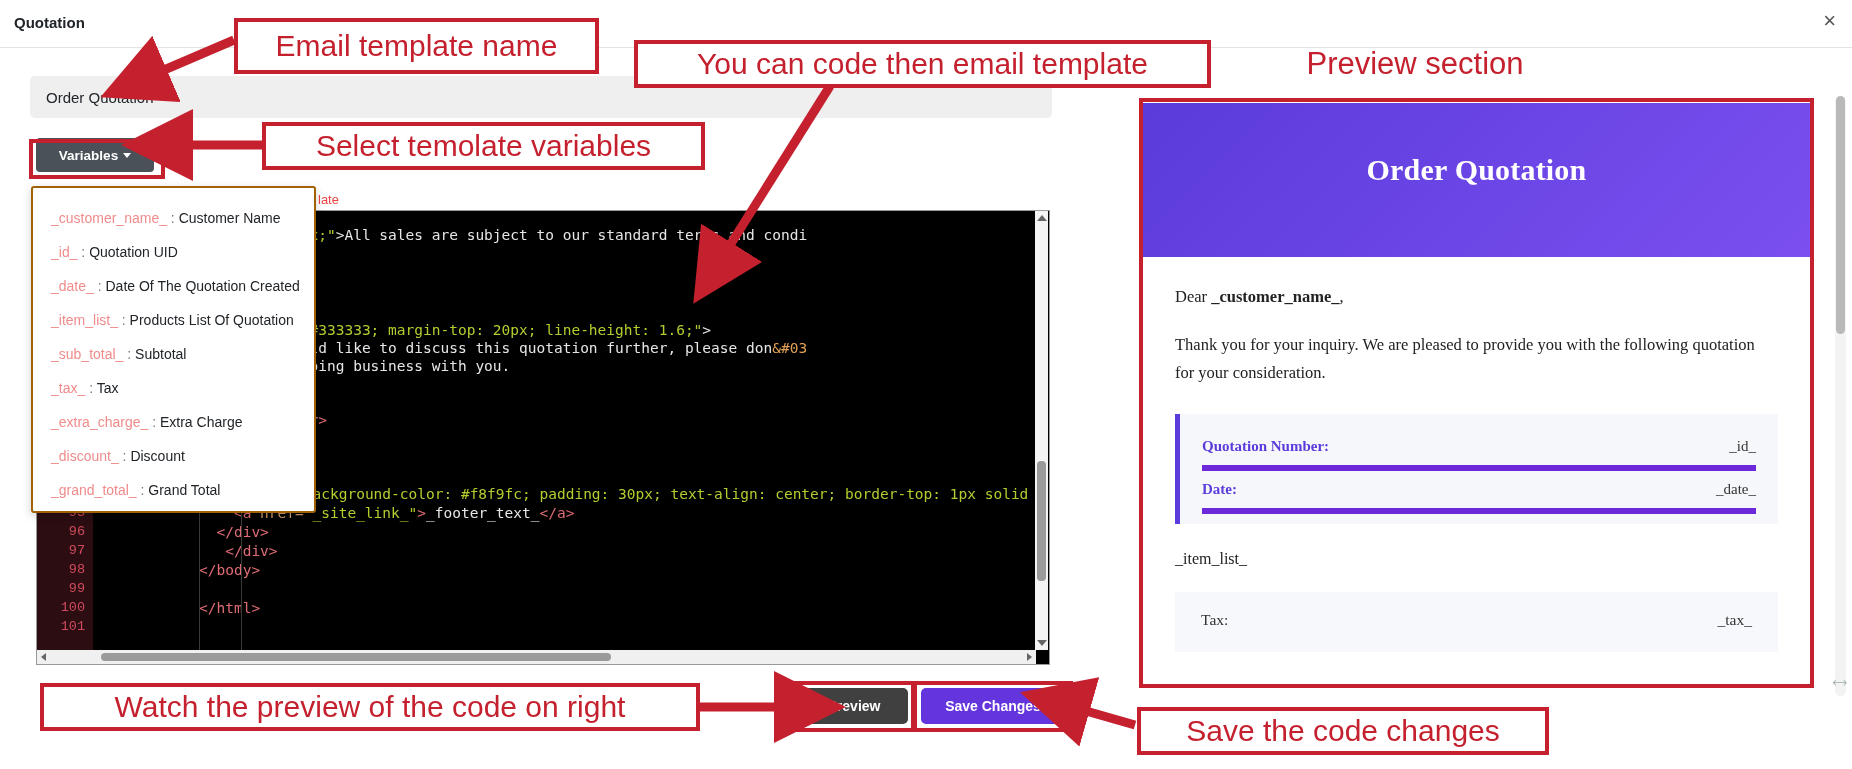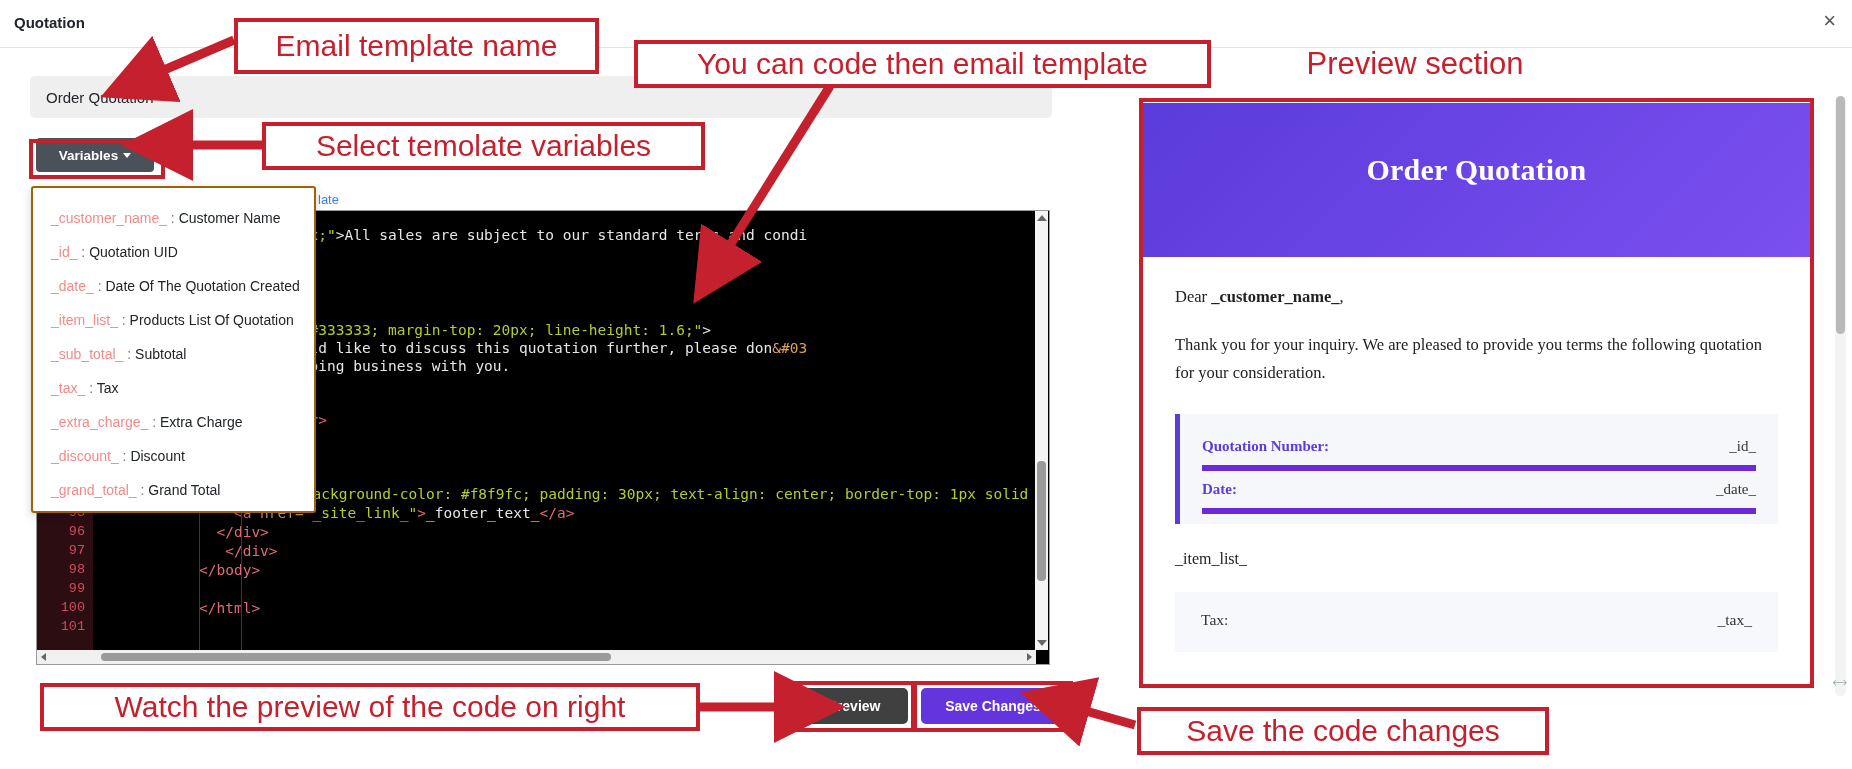--- a/index.html
+++ b/index.html
@@ -414,34 +414,34 @@
       <div class="var-item"><span class="var-key">_id_</span><span class="var-sep"> : </span><span>Quotation UID</span></div>
       <div class="var-item"><span class="var-key">_date_</span><span class="var-sep"> : </span><span>Date Of The Quotation Created</span></div>
       <div class="var-item"><span class="var-key">_item_list_</span><span class="var-sep"> : </span><span>Products List Of Quotation</span></div>
       <div class="var-item"><span class="var-key">_sub_total_</span><span class="var-sep"> : </span><span>Subtotal</span></div>
       <div class="var-item"><span class="var-key">_tax_</span><span class="var-sep"> : </span><span>Tax</span></div>
       <div class="var-item"><span class="var-key">_extra_charge_</span><span class="var-sep"> : </span><span>Extra Charge</span></div>
       <div class="var-item"><span class="var-key">_discount_</span><span class="var-sep"> : </span><span>Discount</span></div>
       <div class="var-item"><span class="var-key">_grand_total_</span><span class="var-sep"> : </span><span>Grand Total</span></div>
     </div>
 
-  <div style="position:absolute;left:318px;top:192px;font-size:13px;color:#3b82f6;z-index:5;">late</div>
+  <div style="position:absolute;left:318px;top:192px;font-size:13px;color:#ef4444;z-index:5;">late</div>
 
   <button class="btn-preview">Preview</button>
   <button class="btn-save">Save Changes</button>
 
   <div class="preview-panel">
     <div class="pv-hero">
       <div class="pv-hero-title">Order Quotation</div>
     </div>
     <div class="pv-body">
       <div class="pv-greeting">
         <span>Dear </span><b>_customer_name_</b><span>,</span>
       </div>
-      <div class="pv-para">Thank you for your inquiry. We are pleased to provide you terms the following quotation for your consideration.</div>
+      <div class="pv-para">Thank you for your inquiry. We are pleased to provide you with the following quotation for your consideration.</div>
       <div class="pv-info" id="pv-info">
           <div class="pv-info-row">
             <span class="pv-info-label">Quotation Number:</span>
             <span class="pv-info-val">_id_</span>
           </div>
           <div class="pv-info-row">
             <span class="pv-info-label">Date:</span>
             <span class="pv-info-val">_date_</span>
           </div>
         </div>

